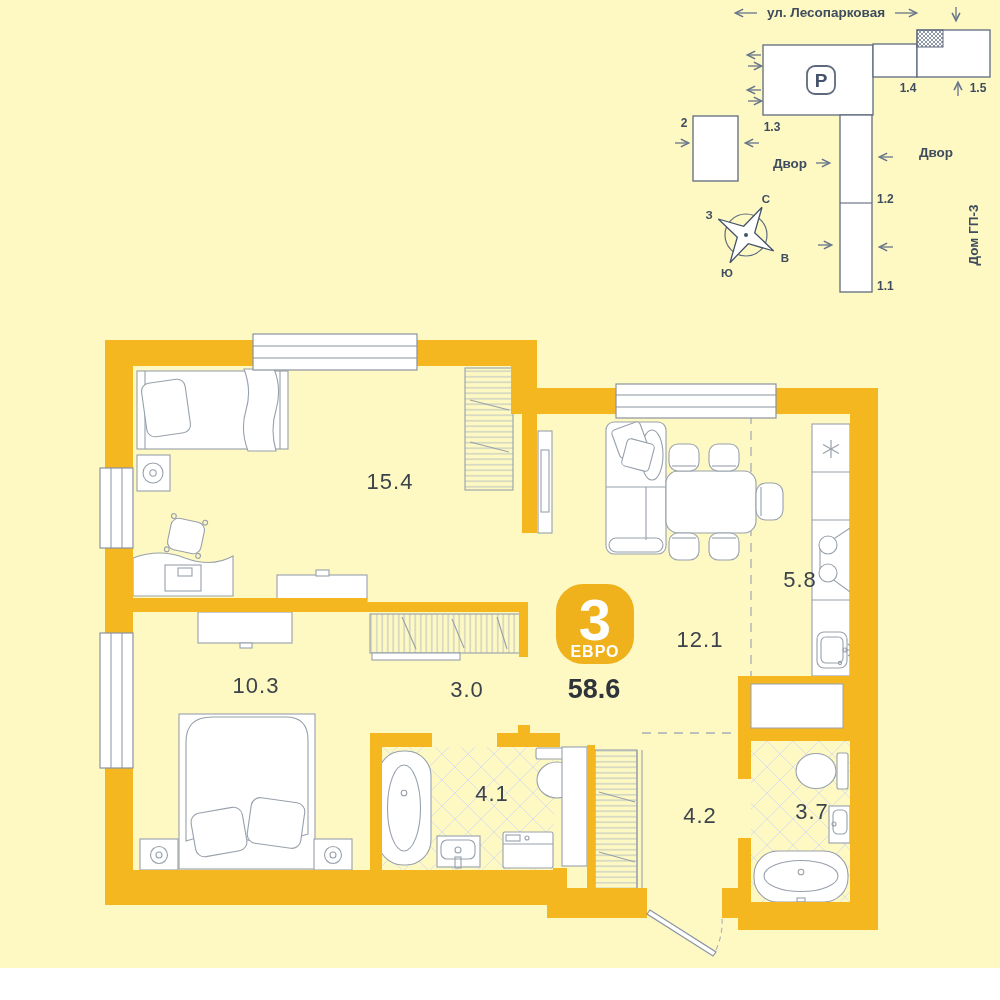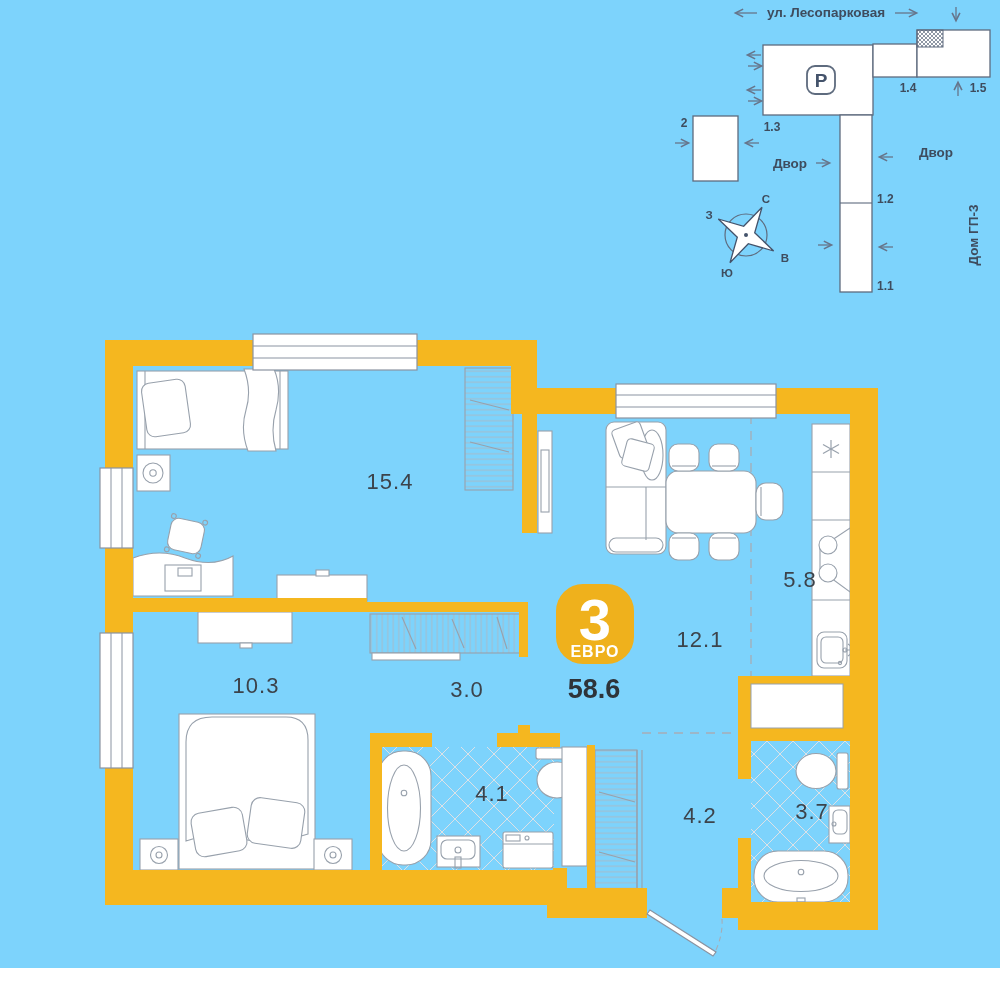--- a/index.html
+++ b/index.html
@@ -1,17 +1,17 @@
 <!DOCTYPE html>
 <html><head>
 <meta charset="utf-8">
 <style>
   html,body{margin:0;padding:0;background:#ffffff;}
   body{font-family:"Liberation Sans", sans-serif;}
-  .stage{width:1000px;height:968px;position:relative;background:#7dd3fc;overflow:hidden;}
+  .stage{width:1000px;height:968px;position:relative;background:#fef9c3;overflow:hidden;}
   svg text{user-select:none;}
   .room-label{font-size:22px;fill:#3C434B;letter-spacing:1px;font-weight:400;}
   .site-label{font-size:12px;fill:#3E4C5E;font-weight:700;}
   .site-word{font-size:13.5px;fill:#3E4C5E;font-weight:700;}
   .compass-letter{font-size:11.5px;fill:#3E4C5E;font-weight:700;}
   .badge-num{font-size:58px;fill:#ffffff;font-weight:700;}
   .badge-sub{font-size:16px;fill:#ffffff;font-weight:700;letter-spacing:1px;}
   .total-area{font-size:27px;fill:#2E343A;font-weight:700;}
   .furn{fill:#ffffff;stroke:#98A1AC;stroke-width:1.1;}
   .furnln{fill:none;stroke:#98A1AC;stroke-width:1.1;}

